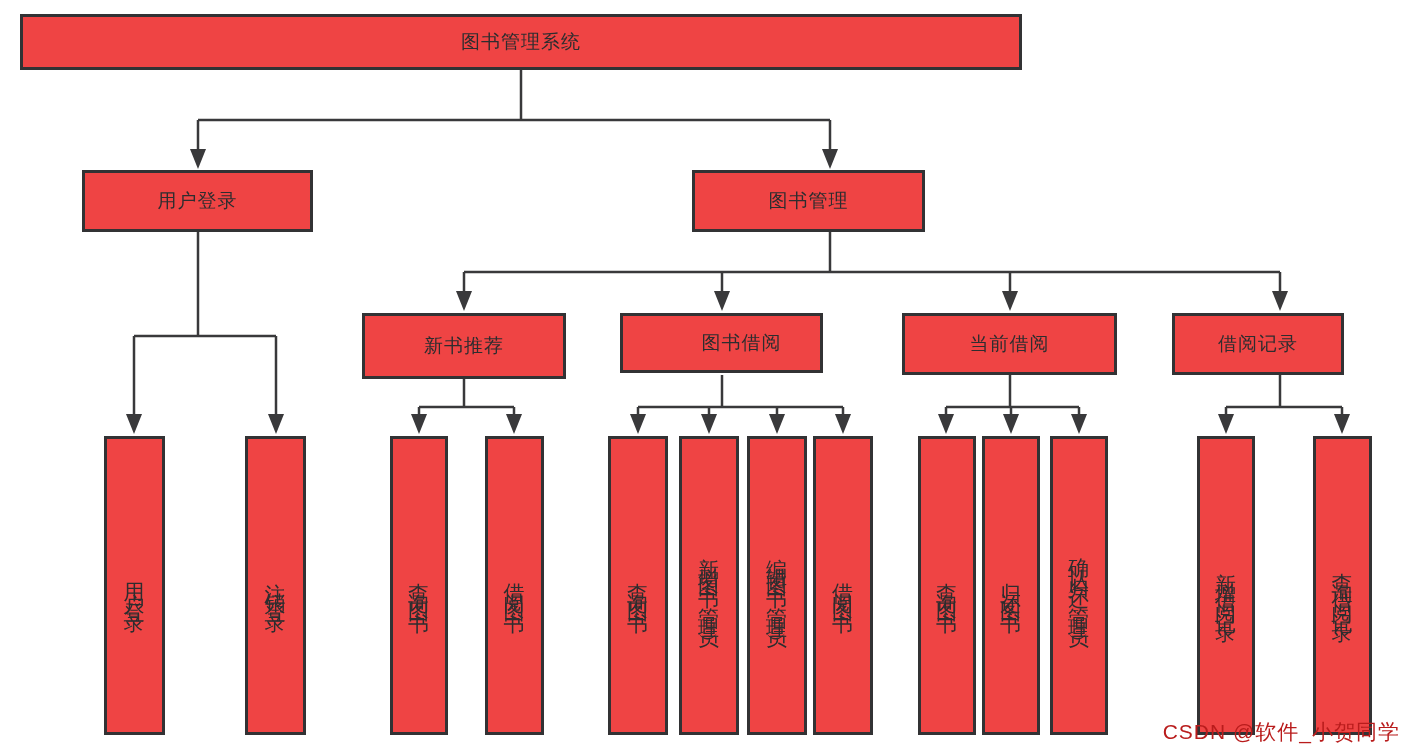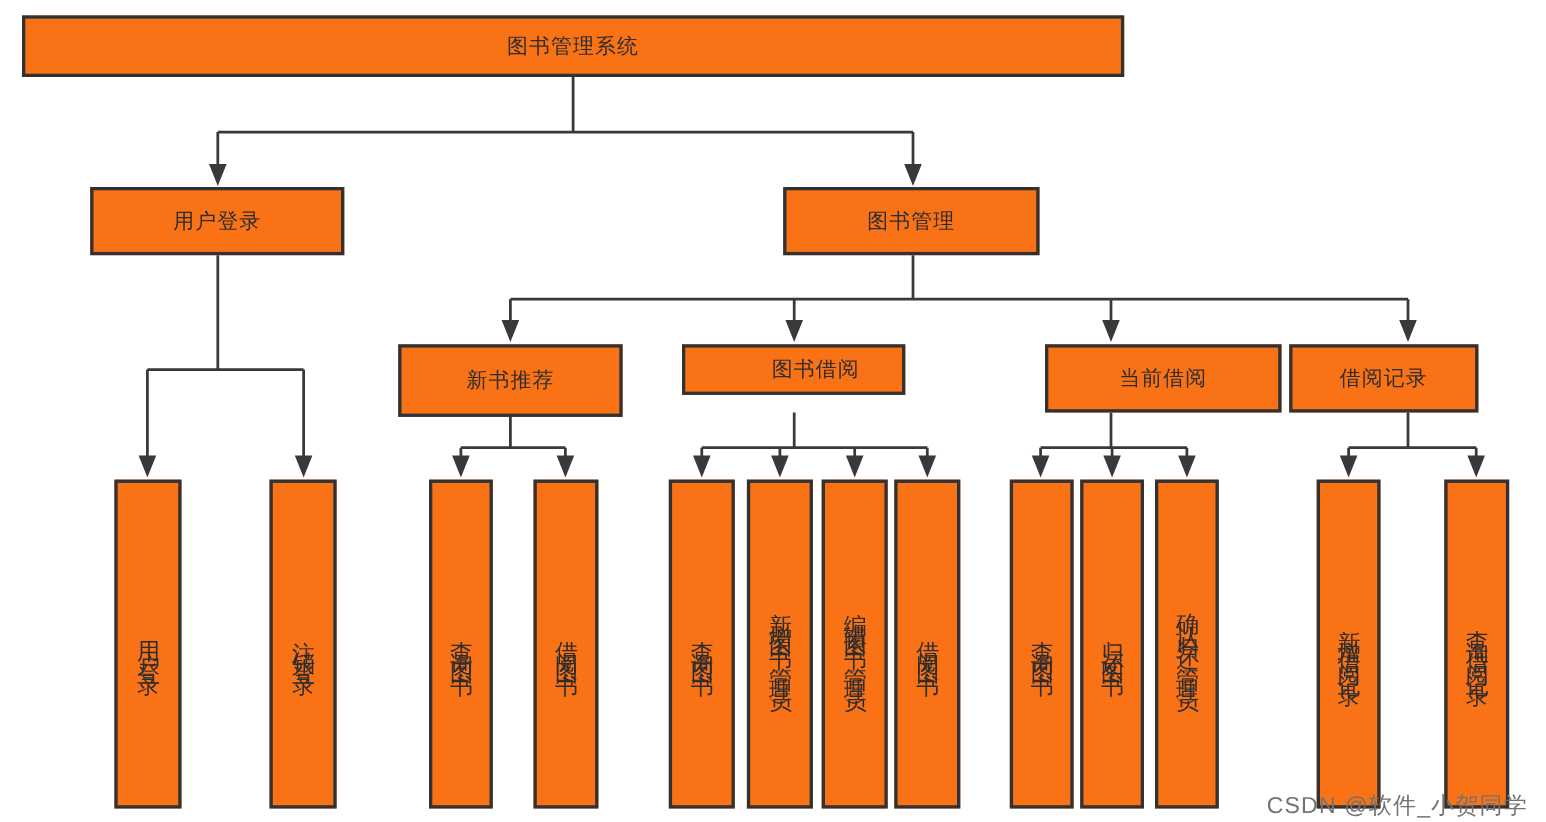--- a/index.html
+++ b/index.html
@@ -8,40 +8,40 @@
     width:1405px;height:747px;
     background:#ffffff;
     font-family:"Liberation Sans","DejaVu Sans",sans-serif;
     overflow:hidden;
   }
   .canvas svg{position:absolute;left:0;top:0;}
   .box{
     position:absolute;
     box-sizing:border-box;
     border:3px solid #323234;
-    background:#f97316;
+    background:#ef4444;
     display:flex;
     align-items:center;
     justify-content:center;
     color:#2d2d2f;
   }
   .hlabel{font-size:19px;letter-spacing:1px;white-space:nowrap;}
   .vbox .vtext{
     writing-mode:vertical-rl;
     font-size:21px;
     letter-spacing:10px;
     line-height:1;
     color:#2d2d2f;
   }
   .watermark{
     position:absolute;
-    right:16px;
+    right:5px;
     bottom:1px;
     font-size:21px;
-    color:#737373;
+    color:#b91c1c;
     letter-spacing:1px;
     white-space:nowrap;
   }
 </style>
 </head>
 <body>
 
 <div class="canvas">
 
   <svg width="1405" height="747" viewBox="0 0 1405 747">
@@ -110,31 +110,31 @@
     </g>
   </svg>
 
   <div class="box" style="left:20px;top:14px;width:1002px;height:56px;">
     <span class="hlabel">图书管理系统</span>
   </div>
 
   <div class="box" style="left:82px;top:170px;width:231px;height:62px;">
     <span class="hlabel">用户登录</span>
   </div>
-  <div class="box" style="left:712px;top:170px;width:233px;height:62px;">
+  <div class="box" style="left:692px;top:170px;width:233px;height:62px;">
     <span class="hlabel">图书管理</span>
   </div>
 
   <div class="box" style="left:362px;top:313px;width:204px;height:66px;">
     <span class="hlabel">新书推荐</span>
   </div>
-  <div class="box" style="left:620px;top:313px;width:203px;height:46px;padding-left:40px;">
+  <div class="box" style="left:620px;top:313px;width:203px;height:60px;padding-left:40px;">
     <span class="hlabel">图书借阅</span>
   </div>
-  <div class="box" style="left:902px;top:313px;width:215px;height:62px;margin-left:48px;">
+  <div class="box" style="left:902px;top:313px;width:215px;height:62px;">
     <span class="hlabel">当前借阅</span>
   </div>
   <div class="box" style="left:1172px;top:313px;width:172px;height:62px;">
     <span class="hlabel">借阅记录</span>
   </div>
 
   <div class="box vbox" style="left:104px;top:436px;width:61px;height:299px;">
     <span class="vtext">用户登录</span>
   </div>
   <div class="box vbox" style="left:245px;top:436px;width:61px;height:299px;">

